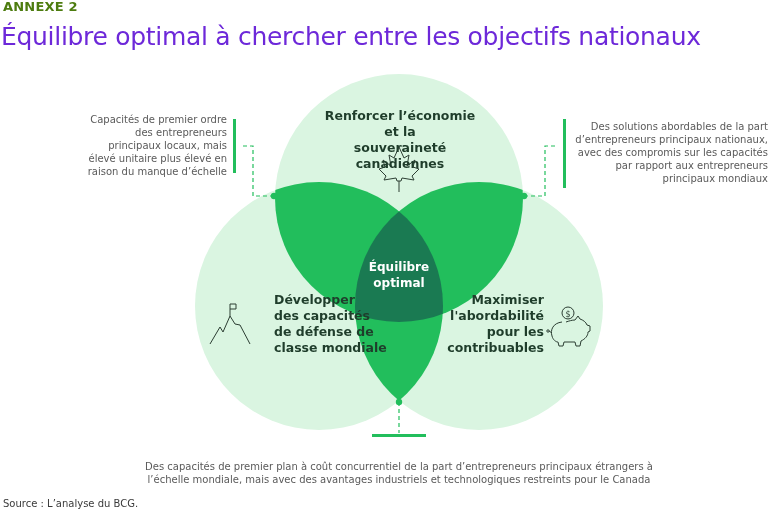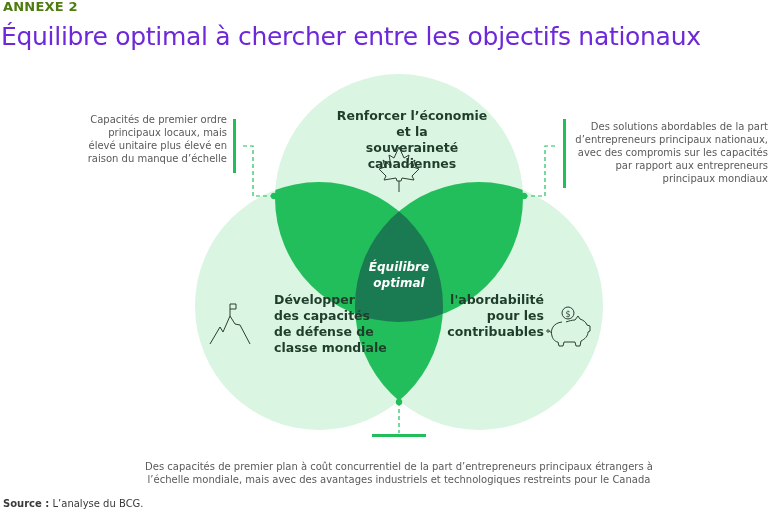--- a/index.html
+++ b/index.html
@@ -1,24 +1,24 @@
 <!DOCTYPE html>
 <html><head>
 <meta charset="utf-8">
 <style>
   html,body{margin:0;padding:0;background:#ffffff;}
   body{width:768px;height:512px;position:relative;overflow:hidden;font-family:"DejaVu Sans","Liberation Sans",sans-serif;}
   .kicker{position:absolute;left:3px;top:-1px;font-size:13px;font-weight:bold;color:#4d7c0f;letter-spacing:0.2px;}
   .title{position:absolute;left:1px;top:22px;font-size:25px;color:#6d28d9;font-weight:normal;letter-spacing:-0.3px;white-space:nowrap;}
   svg.venn{position:absolute;left:0;top:0;}
   .circle-label{position:absolute;color:#1f3d2b;font-weight:bold;font-size:12.5px;line-height:16px;}
-  .center-label{position:absolute;color:#ffffff;font-weight:bold;font-size:12px;line-height:16px;text-align:center;font-style:italic;}
+  .center-label{position:absolute;color:#ffffff;font-weight:bold;font-size:12px;line-height:16px;text-align:center;}
   .note{position:absolute;color:#5a5a5a;font-size:10px;line-height:13px;}
   .source{position:absolute;left:3px;top:498px;font-size:10px;color:#3a3a3a;}
-  .source b{font-weight:bold;}
+  .source b{font-weight:normal;}
 </style>
 </head>
 <body>
 
 <div class="kicker">ANNEXE 2</div>
 <div class="title">Équilibre optimal à chercher entre les objectifs nationaux</div>
 
 <svg class="venn" width="768" height="512" viewBox="0 0 768 512">
   <defs>
     <clipPath id="cTop">
@@ -82,45 +82,47 @@
 
   <g fill="none" stroke="#2c3e33" stroke-width="1">
     <circle cx="568" cy="313" r="6"></circle>
     <text x="568" y="316.5" font-size="8" text-anchor="middle" fill="#2c3e33" stroke="none" font-family="DejaVu Sans, sans-serif">$</text>
     <path d="M562 322 C 553 323 550 330 552 336 C 553 340 556 342 558 342 L559 346 L563 346 L564 342 L575 342 L576 346 L580 346 L581 341 C 585 339 588 336 588 332 L590 331 L590 326 L587 325 C 586 322 583 320 580 319 L578 316 L575 320 C 572 320 569 321 566 322"></path>
     <path d="M552 333 L549 331"></path>
     <circle cx="548" cy="331" r="1.2"></circle>
   </g>
 </svg>
 
-<div class="circle-label" style="left:332px;top:108px;width:160px;text-align:center;">
+<div class="circle-label" style="left:320px;top:108px;width:160px;text-align:center;">
   <div>Renforcer l’économie et la</div>
   <div>souveraineté canadiennes</div>
 </div>
 
 <div class="circle-label" style="left:274px;top:292px;">
   <div>Développer</div>
   <div>des capacités</div>
   <div>de défense de</div>
   <div>classe mondiale</div>
 </div>
 
 <div class="circle-label" style="left:444px;top:292px;width:100px;text-align:right;">
+  <div>Maximiser</div>
   <div>l'abordabilité</div>
   <div>pour les</div>
   <div>contribuables</div>
 </div>
 
 <div class="center-label" style="left:359px;top:259px;width:80px;">
   <div>Équilibre</div>
   <div>optimal</div>
 </div>
 
 <div class="note" style="left:70px;top:113px;width:157px;text-align:right;">
   <div>Capacités de premier ordre</div>
+  <div>des entrepreneurs</div>
   <div>principaux locaux, mais</div>
   <div>élevé unitaire plus élevé en</div>
   <div>raison du manque d’échelle</div>
 </div>
 
 <div class="note" style="left:573px;top:120px;width:195px;text-align:right;">
   <div>Des solutions abordables de la part</div>
   <div>d’entrepreneurs principaux nationaux,</div>
   <div>avec des compromis sur les capacités</div>
   <div>par rapport aux entrepreneurs</div>

